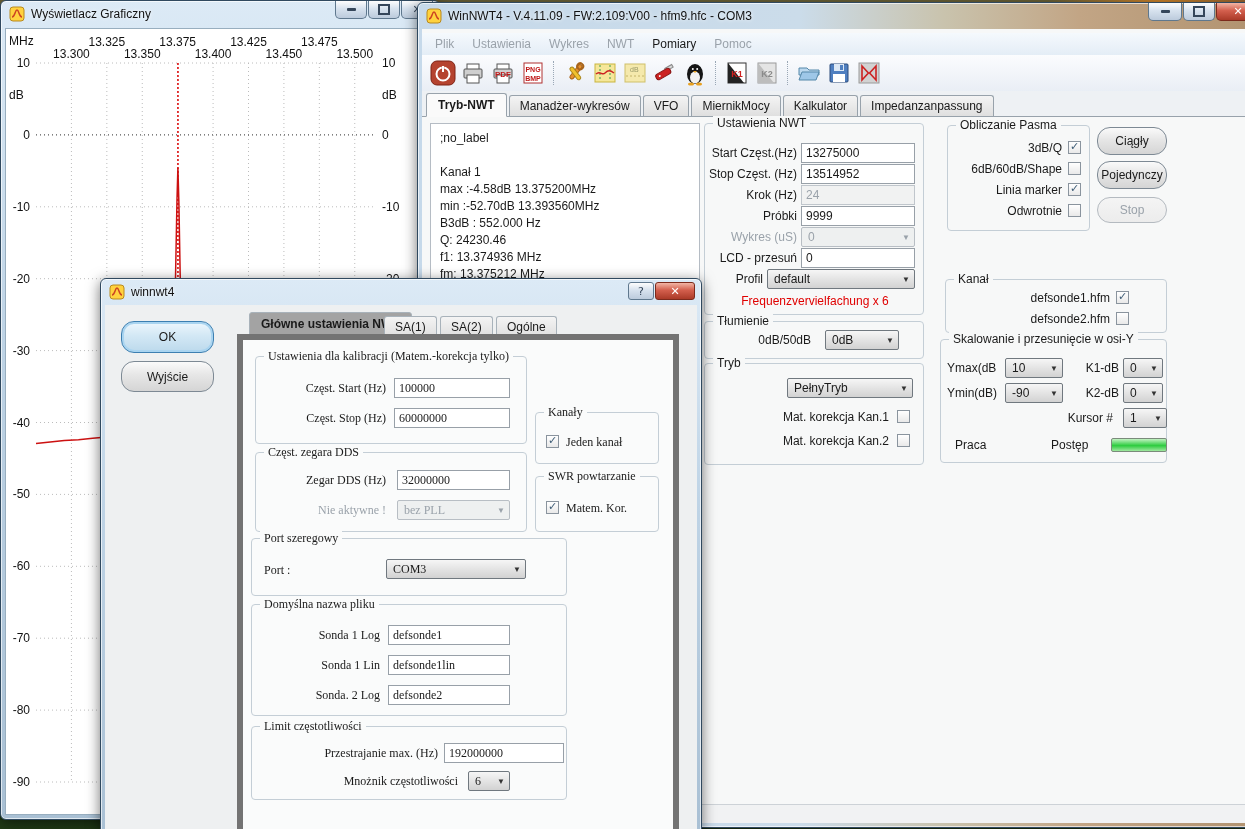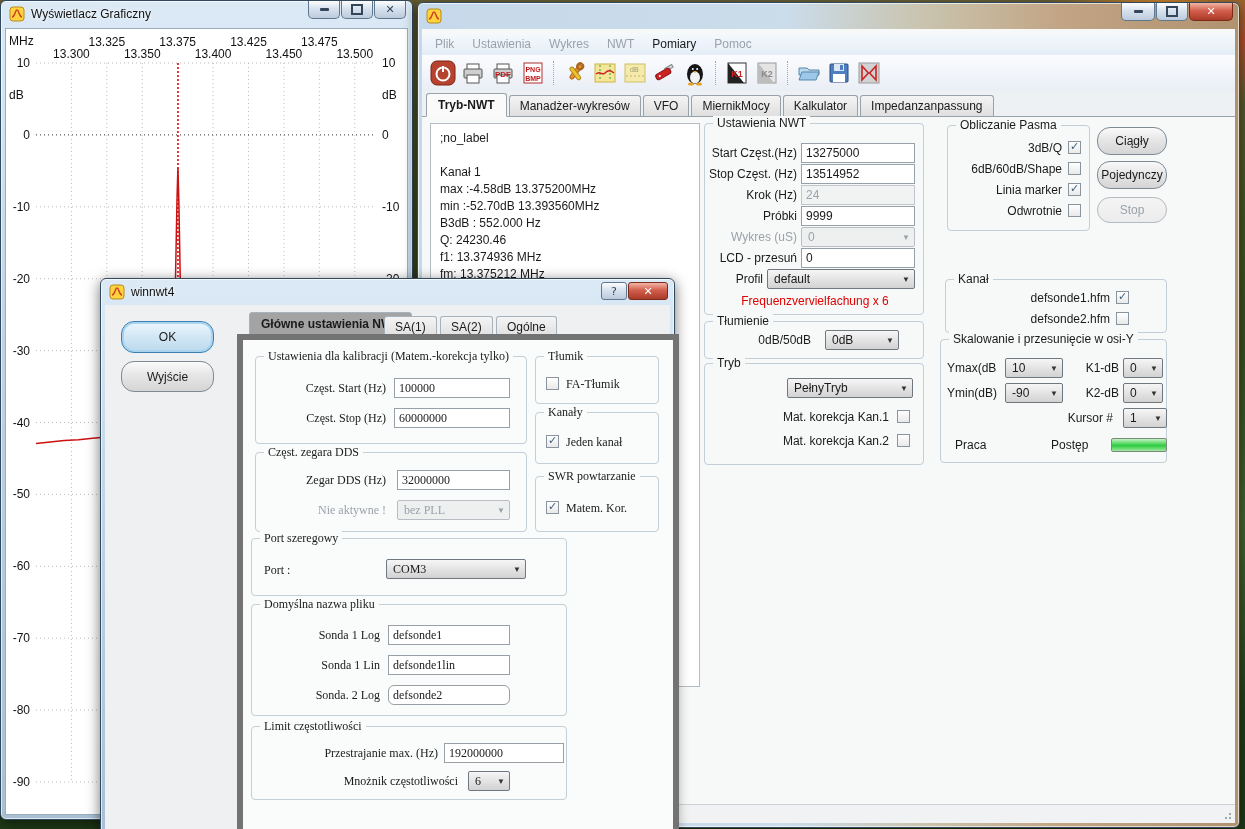--- a/index.html
+++ b/index.html
@@ -5,21 +5,21 @@
   html,body{margin:0;padding:0;}
   body{width:1245px;height:829px;overflow:hidden;position:relative;
        font-family:"Liberation Sans",sans-serif;font-size:12px;color:#1a1a1a;
        background:
          radial-gradient(160px 70px at 1160px 6px, #d98a2b, transparent 70%),
          radial-gradient(220px 90px at 1242px 40px, #b8502a, transparent 70%),
          radial-gradient(420px 260px at 1244px 520px, #49682e, transparent 75%),
          linear-gradient(#6b6237, #49581f 26%, #2c431c 70%, #203a16);}
   .win{position:absolute;border:1px solid #30495f;border-radius:6px;
        background:linear-gradient(#dceaf6,#bfd4e6 40%,#a9c0d4);
-       box-shadow:0 3px 14px rgba(0,0,0,.55), inset 0 0 0 1px rgba(255,255,255,.65);}
+       box-shadow:0 3px 14px rgba(0,0,0,.55), inset 0 0 0 1px rgba(255,255,255,.65);padding-left:27px;}
   .titlebar{position:absolute;left:0;top:0;right:0;height:26px;display:flex;align-items:center;
             padding-left:8px;box-sizing:border-box;}
   .title-text{margin-left:6px;color:#111;text-shadow:0 0 4px #fff;white-space:nowrap;}
   .winbtns{position:absolute;top:0;right:6px;display:flex;}
   .wbtn{width:32px;height:18px;border:1px solid #5f788e;border-top:none;border-radius:0 0 5px 5px;
         background:linear-gradient(#fdfdfd,#d7e2ee 45%,#bccbdc);display:flex;align-items:center;
         justify-content:center;margin-left:1px;box-sizing:border-box;}
   .wbtn.red{background:linear-gradient(#f2b5a5,#d35f4d 45%,#aa3a28);border-color:#7c2a1c;color:#fff;}
   .g-min{width:9px;height:3px;background:#35465a;border-radius:1px;}
   .g-max{width:8px;height:7px;border:2px solid #35465a;background:transparent;}
@@ -161,20 +161,21 @@
   </div>
 </div>
 
 <div class="win" style="left:417px;top:2px;width:821px;height:824px;
             background:linear-gradient(90deg,#c6d9ea 0%,#cbdcea 45%,#c9c3ad 62%,#c2a585 78%,#b0926f 100%);">
   <div class="titlebar">
     <svg width="16" height="16">
       <rect x="1" y="1" width="14" height="14" rx="3" fill="#ffd23e" stroke="#b98a1e"></rect>
       <path d="M3 11 C6 11 6 4 8 4 S10 11 13 11" fill="none" stroke="#cc4422" stroke-width="1.5"></path>
     </svg>
+    <span class="title-text">WinNWT4 - V.4.11.09 - FW:2.109:V00 - hfm9.hfc - COM3</span>
   </div>
   <div class="winbtns">
     <div class="wbtn" style="width:34px">
         <span class="g-min"></span>
       </div>
     <div class="wbtn" style="width:32px">
         <span class="g-max"></span>
       </div>
     <div class="wbtn red" style="width:44px">
         <span class="x lite">✕</span>
@@ -482,25 +483,20 @@
         <span class="legend bg-panel">Częst. zegara DDS</span>
         <div class="lbl lblr" style="left:10px;top:20px;width:120px;">Zegar DDS (Hz)</div>
         <div class="inp" style="left:141px;top:17px;width:113px;">32000000</div>
         <div class="lbl lblr dim" style="left:10px;top:50px;width:120px;">Nie aktywne !</div>
         <div class="combo dis" style="left:141px;top:47px;width:113px;">
             <span>bez PLL</span>
             <span class="arr">▼</span>
           </div>
       </div>
 
-      <div class="gb" style="left:292px;top:16px;width:124px;height:48px;">
-        <span class="legend bg-panel">Tłumik</span>
-        <span class="cb" style="left:10px;top:20px;"></span>
-        <div class="lbl" style="left:30px;top:20px;">FA-Tłumik</div>
-      </div>
 
       <div class="gb" style="left:292px;top:136px;width:124px;height:56px;">
         <span class="legend bg-panel">SWR powtarzanie</span>
         <span class="cb checked" style="left:10px;top:24px;"></span>
         <div class="lbl" style="left:30px;top:24px;">Matem. Kor.</div>
       </div>
 
       <div class="gb" style="left:292px;top:72px;width:124px;height:52px;">
         <span class="legend bg-panel">Kanały</span>
         <span class="cb checked" style="left:10px;top:22px;"></span>
@@ -516,21 +512,21 @@
           </div>
       </div>
 
       <div class="gb" style="left:8px;top:264px;width:316px;height:112px;">
         <span class="legend bg-panel">Domyślna nazwa pliku</span>
         <div class="lbl lblr" style="left:8px;top:23px;width:120px;">Sonda 1  Log</div>
         <div class="inp" style="left:136px;top:20px;width:122px;">defsonde1</div>
         <div class="lbl lblr" style="left:8px;top:53px;width:120px;">Sonda 1  Lin</div>
         <div class="inp" style="left:136px;top:50px;width:122px;">defsonde1lin</div>
         <div class="lbl lblr" style="left:8px;top:83px;width:120px;">Sonda. 2 Log</div>
-        <div class="inp" style="left:136px;top:80px;width:122px;border-radius:6px;">defsonde2</div>
+        <div class="inp" style="left:136px;top:80px;width:122px;">defsonde2</div>
       </div>
 
       <div class="gb" style="left:8px;top:386px;width:316px;height:74px;">
         <span class="legend bg-panel">Limit częstotliwości</span>
         <div class="lbl lblr" style="left:2px;top:19px;width:184px;">Przestrajanie max. (Hz)</div>
         <div class="inp" style="left:192px;top:16px;width:120px;">192000000</div>
         <div class="lbl lblr" style="left:46px;top:47px;width:160px;">Mnożnik częstotliwości</div>
         <div class="combo" style="left:216px;top:44px;width:42px;">
             <span>6</span>
             <span class="arr">▼</span>

